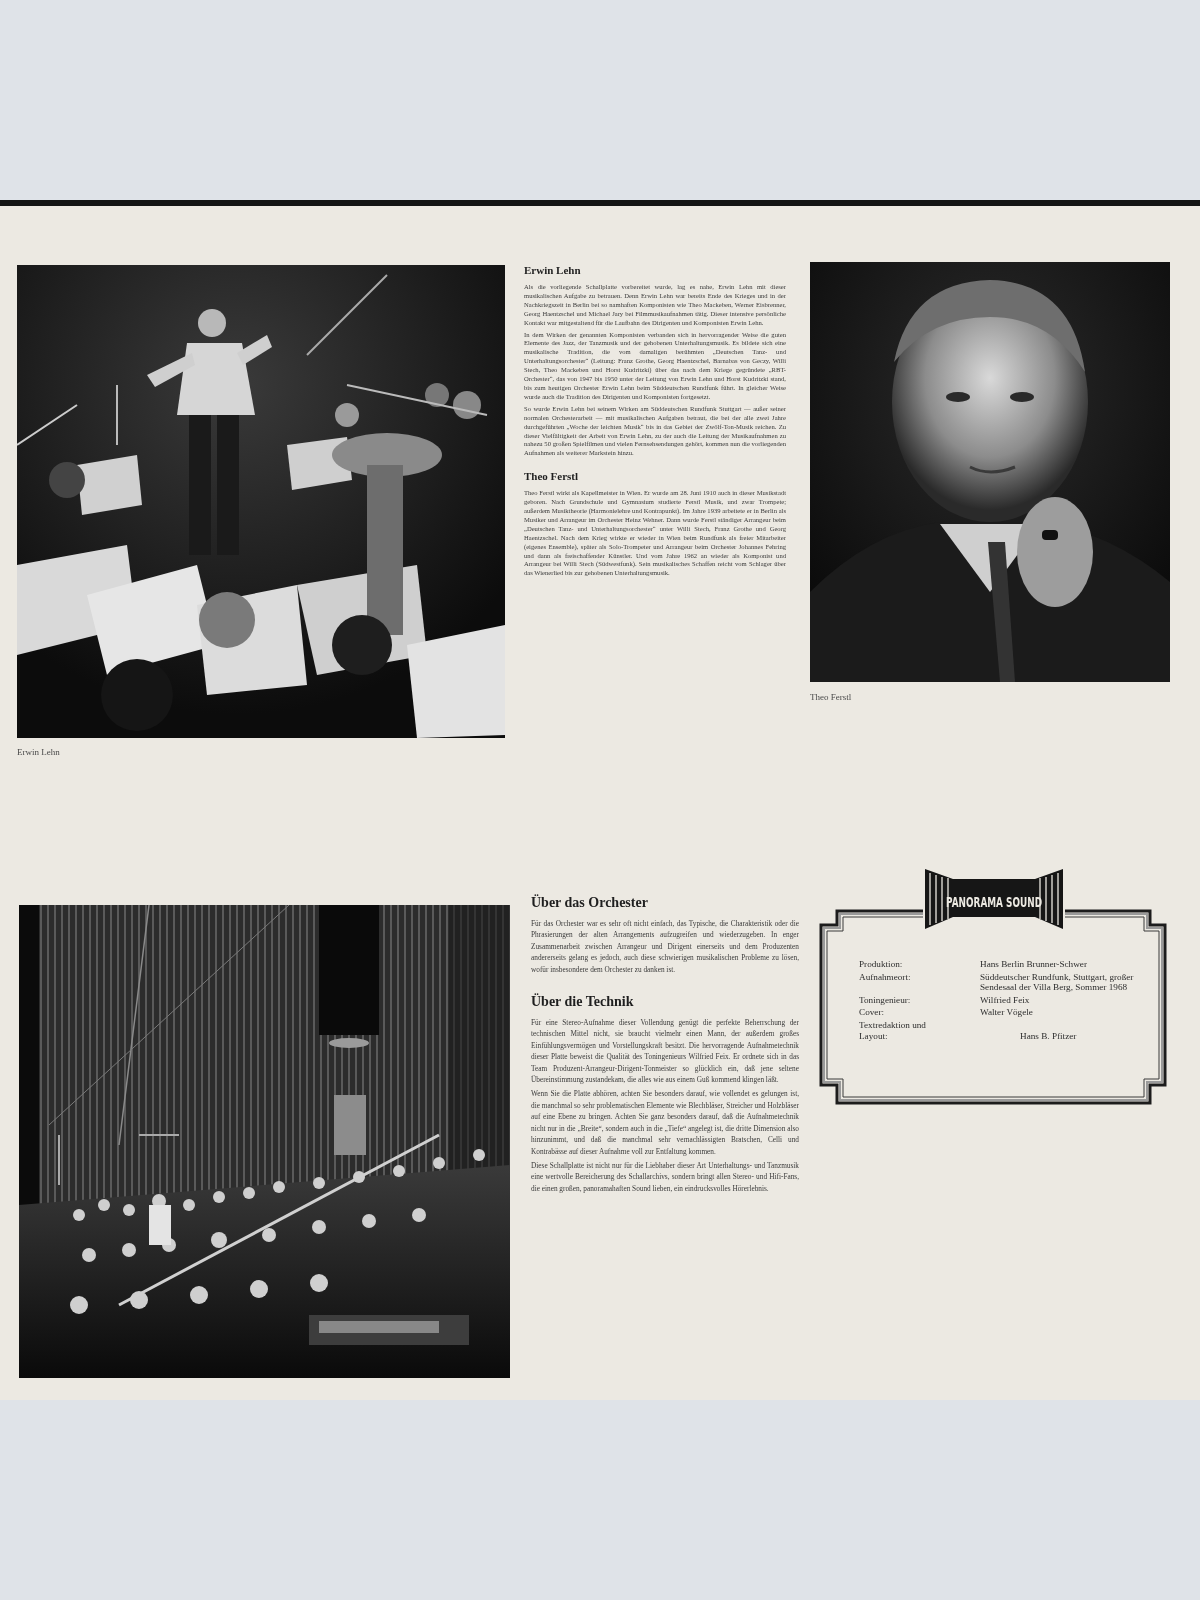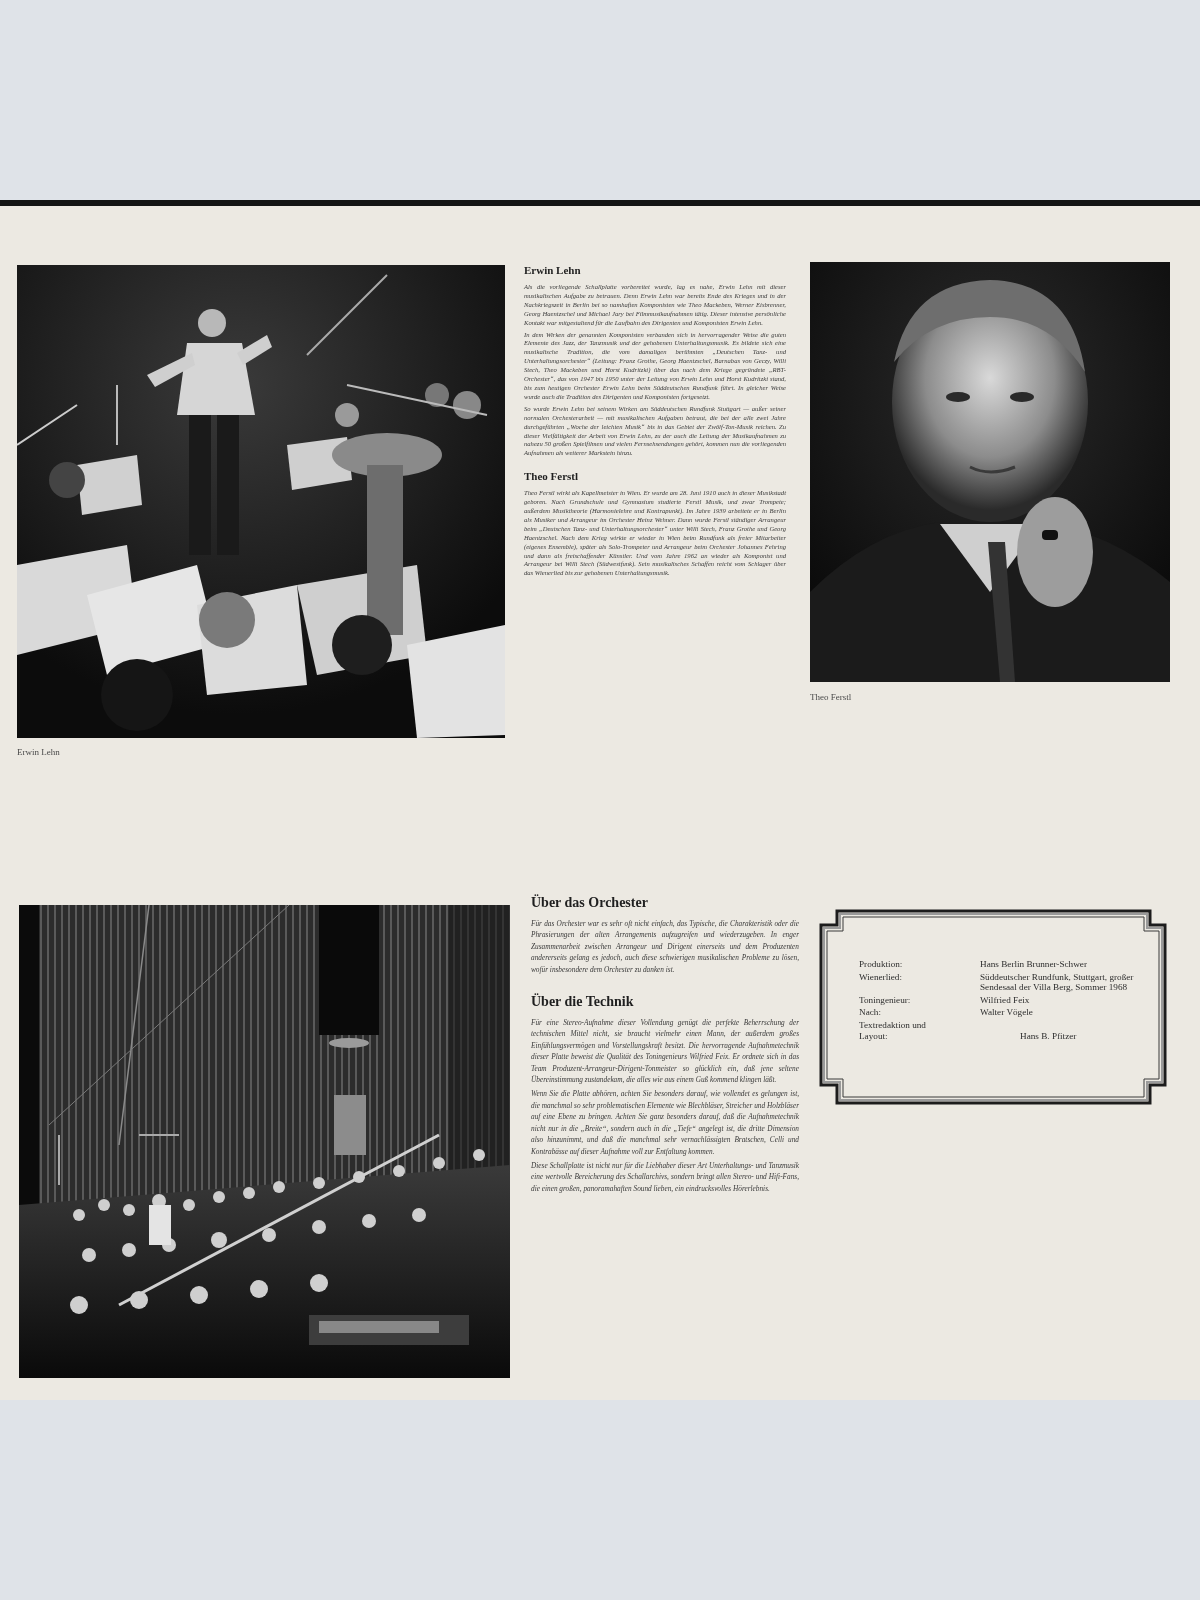--- a/index.html
+++ b/index.html
@@ -23,21 +23,21 @@
     position: absolute; font-size: 9px; color: #4a4a4a;
     font-family: "Liberation Serif", serif;
   }
   .textcol {
     position: absolute; font-family: "Liberation Serif", serif;
     font-size: 6.6px; line-height: 8.9px; color: #3a3a3a; text-align: justify;
   }
   .textcol h2 {
     font-size: 11px; line-height: 13px; margin: 0 0 6px 0; color: #1f1f1f; font-weight: bold;
   }
-  .textcol p { margin: 0 0 3px 0; font-style: italic; }
+  .textcol p { margin: 0 0 3px 0; }
   .textcol .sect { margin-bottom: 12px; }
   .textcol2 { font-size: 7.3px; line-height: 11.4px; }
   .textcol2 h2 { font-size: 14px; margin-bottom: 9px; }
 
   
   .frame {
     position: absolute; left: 815px; top: 897px; width: 357px; height: 210px;
   }
   .frame svg.border { position: absolute; left: 0; top: 0; width: 100%; height: 100%; }
   .logo {
@@ -211,35 +211,52 @@
       <p>Diese Schallplatte ist nicht nur für die Liebhaber dieser Art Unterhaltungs- und Tanzmusik eine wertvolle Bereicherung des Schallarchivs, sondern bringt allen Stereo- und Hifi-Fans, die einen großen, panoramahaften Sound lieben, ein eindrucksvolles Hörerlebnis.</p>
     </div>
   </div>
 
   <div class="frame" style="top:697px;">
     <svg class="border" viewBox="0 0 357 210" preserveAspectRatio="none">
       <path d="M22 8 L335 8 L335 22 L350 22 L350 182 L335 182 L335 200 L22 200 L22 182 L6 182 L6 22 L22 22 Z" fill="none" stroke="#1c1c1c" stroke-width="3"></path>
       <path d="M25 11 L332 11 L332 25 L347 25 L347 179 L332 179 L332 197 L25 197 L25 179 L9 179 L9 25 L25 25 Z" fill="none" stroke="#9a9a9a" stroke-width="2"></path>
       <path d="M28 14 L329 14 L329 28 L344 28 L344 176 L329 176 L329 194 L28 194 L28 176 L12 176 L12 28 L28 28 Z" fill="none" stroke="#3a3a3a" stroke-width="1"></path>
     </svg>
+    <div class="logo">
+      <svg viewBox="0 0 146 64" width="146" height="64">
+        <path d="M2 0 L144 0 L144 64 L2 64 Z" fill="#ece9e2"></path>
+        <path d="M4 2 L32 12 L114 12 L142 2 L142 62 L114 50 L32 50 L4 62 Z" fill="#161616"></path>
+        <g stroke="#ece9e2" stroke-width="1.3">
+          <line x1="9" y1="6" x2="9" y2="58"></line>
+            <line x1="15" y1="8" x2="15" y2="56"></line>
+          <line x1="21" y1="10" x2="21" y2="54"></line>
+            <line x1="27" y1="11" x2="27" y2="52"></line>
+          <line x1="137" y1="6" x2="137" y2="58"></line>
+            <line x1="131" y1="8" x2="131" y2="56"></line>
+          <line x1="125" y1="10" x2="125" y2="54"></line>
+            <line x1="119" y1="11" x2="119" y2="52"></line>
+        </g>
+        <text x="73" y="40" text-anchor="middle" fill="#ece9e2" font-family="DejaVu Sans, sans-serif" font-weight="bold" font-size="14" textLength="96" lengthAdjust="spacingAndGlyphs">PANORAMA SOUND</text>
+      </svg>
+    </div>
     <div class="credits">
       <div class="credit-row">
         <span class="credit-label">Produktion:</span>
         <span class="credit-value">Hans Berlin Brunner-Schwer</span>
       </div>
       <div class="credit-row">
-        <span class="credit-label">Wienerlied:</span>
+        <span class="credit-label">Aufnahmeort:</span>
         <span class="credit-value">Süddeutscher Rundfunk, Stuttgart, großer Sendesaal der Villa Berg, Sommer 1968</span>
       </div>
       <div class="credit-row">
         <span class="credit-label">Toningenieur:</span>
         <span class="credit-value">Wilfried Feix</span>
       </div>
       <div class="credit-row">
-        <span class="credit-label">Nach:</span>
+        <span class="credit-label">Cover:</span>
         <span class="credit-value">Walter Vögele</span>
       </div>
       <div class="credit-row">
         <span class="credit-label">Textredaktion und Layout:</span>
         <span class="credit-value" style="align-self:flex-end;margin-left:40px;">Hans B. Pfitzer</span>
       </div>
     </div>
   </div>
 
 </div>

